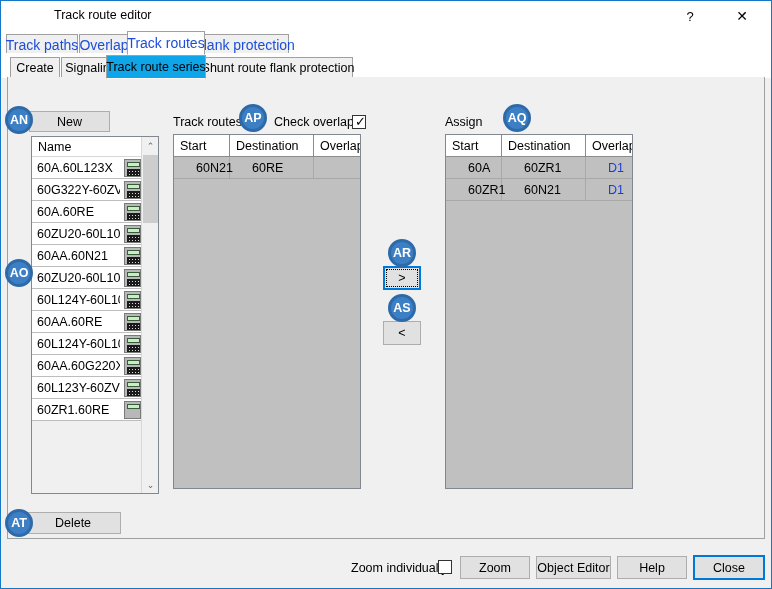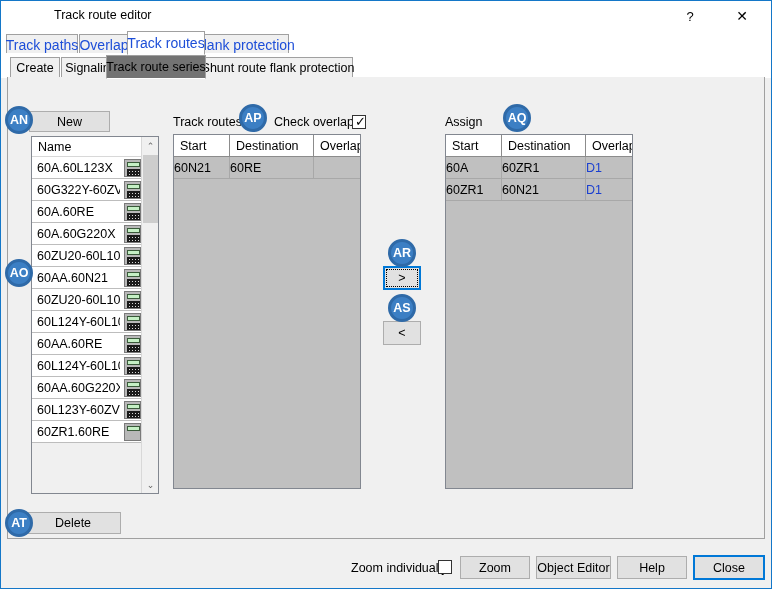--- a/index.html
+++ b/index.html
@@ -63,21 +63,21 @@
     background: #ffffff;
   }
   .tab2 {
     position: absolute; bottom: 1px; height: 20px;
     background: #f0f0f0; border: 1px solid #a0a0a0; border-bottom: none;
     display: flex; align-items: center; justify-content: center;
     padding: 0 7px; font-size: 12.5px; white-space: nowrap;
     color: #000; cursor: default;
   }
   .tab2.sel {
-    background: #737373; height: 24px; bottom: -1px; z-index: 3;
+    background: #0ea5e9; height: 24px; bottom: -1px; z-index: 3;
     border-bottom: 1px solid #ffffff;
   }
   
   #panel {
     position: absolute; left: 6px; top: 76px;
     width: 758px; height: 462px;
     background: #f0f0f0;
     border: 1px solid #a0a0a0;
     border-top: none;
   }
@@ -214,21 +214,21 @@
     color: #000;
   }
   .grow {
     position: absolute; left: 0; height: 22px; display: flex;
     border-bottom: 1px solid #a8a8a8;
   }
   .gcell {
     height: 21px;
     border-right: 1px solid #a8a8a8;
     display: flex; align-items: center;
-    padding-left: 0; font-size: 12.5px; white-space: nowrap;
+    padding-left: 22px; font-size: 12.5px; white-space: nowrap;
     color: #000; background: transparent;
   }
   .gcell.link { color: #1a3fd0; }
   
   #lbl-assign {
     position: absolute; left: 444px; top: 114px;
     font-size: 12.5px; white-space: nowrap;
   }
   
   #btn-add { position: absolute; left: 382px; top: 265px; width: 38px; height: 24px; }
@@ -318,27 +318,20 @@
           </div>
         </div>
         <div class="nlrow">
           <div class="nm">60A.60RE</div>
           <div class="calcicon">
             <div class="scr"></div>
             <div class="keys"></div>
           </div>
         </div>
         <div class="nlrow">
-          <div class="nm">60A.60G220X</div>
-          <div class="calcicon">
-            <div class="scr"></div>
-            <div class="keys"></div>
-          </div>
-        </div>
-        <div class="nlrow">
           <div class="nm">60ZU20-60L106Y</div>
           <div class="calcicon">
             <div class="scr"></div>
             <div class="keys"></div>
           </div>
         </div>
         <div class="nlrow">
           <div class="nm">60AA.60N21</div>
           <div class="calcicon">
             <div class="scr"></div>

